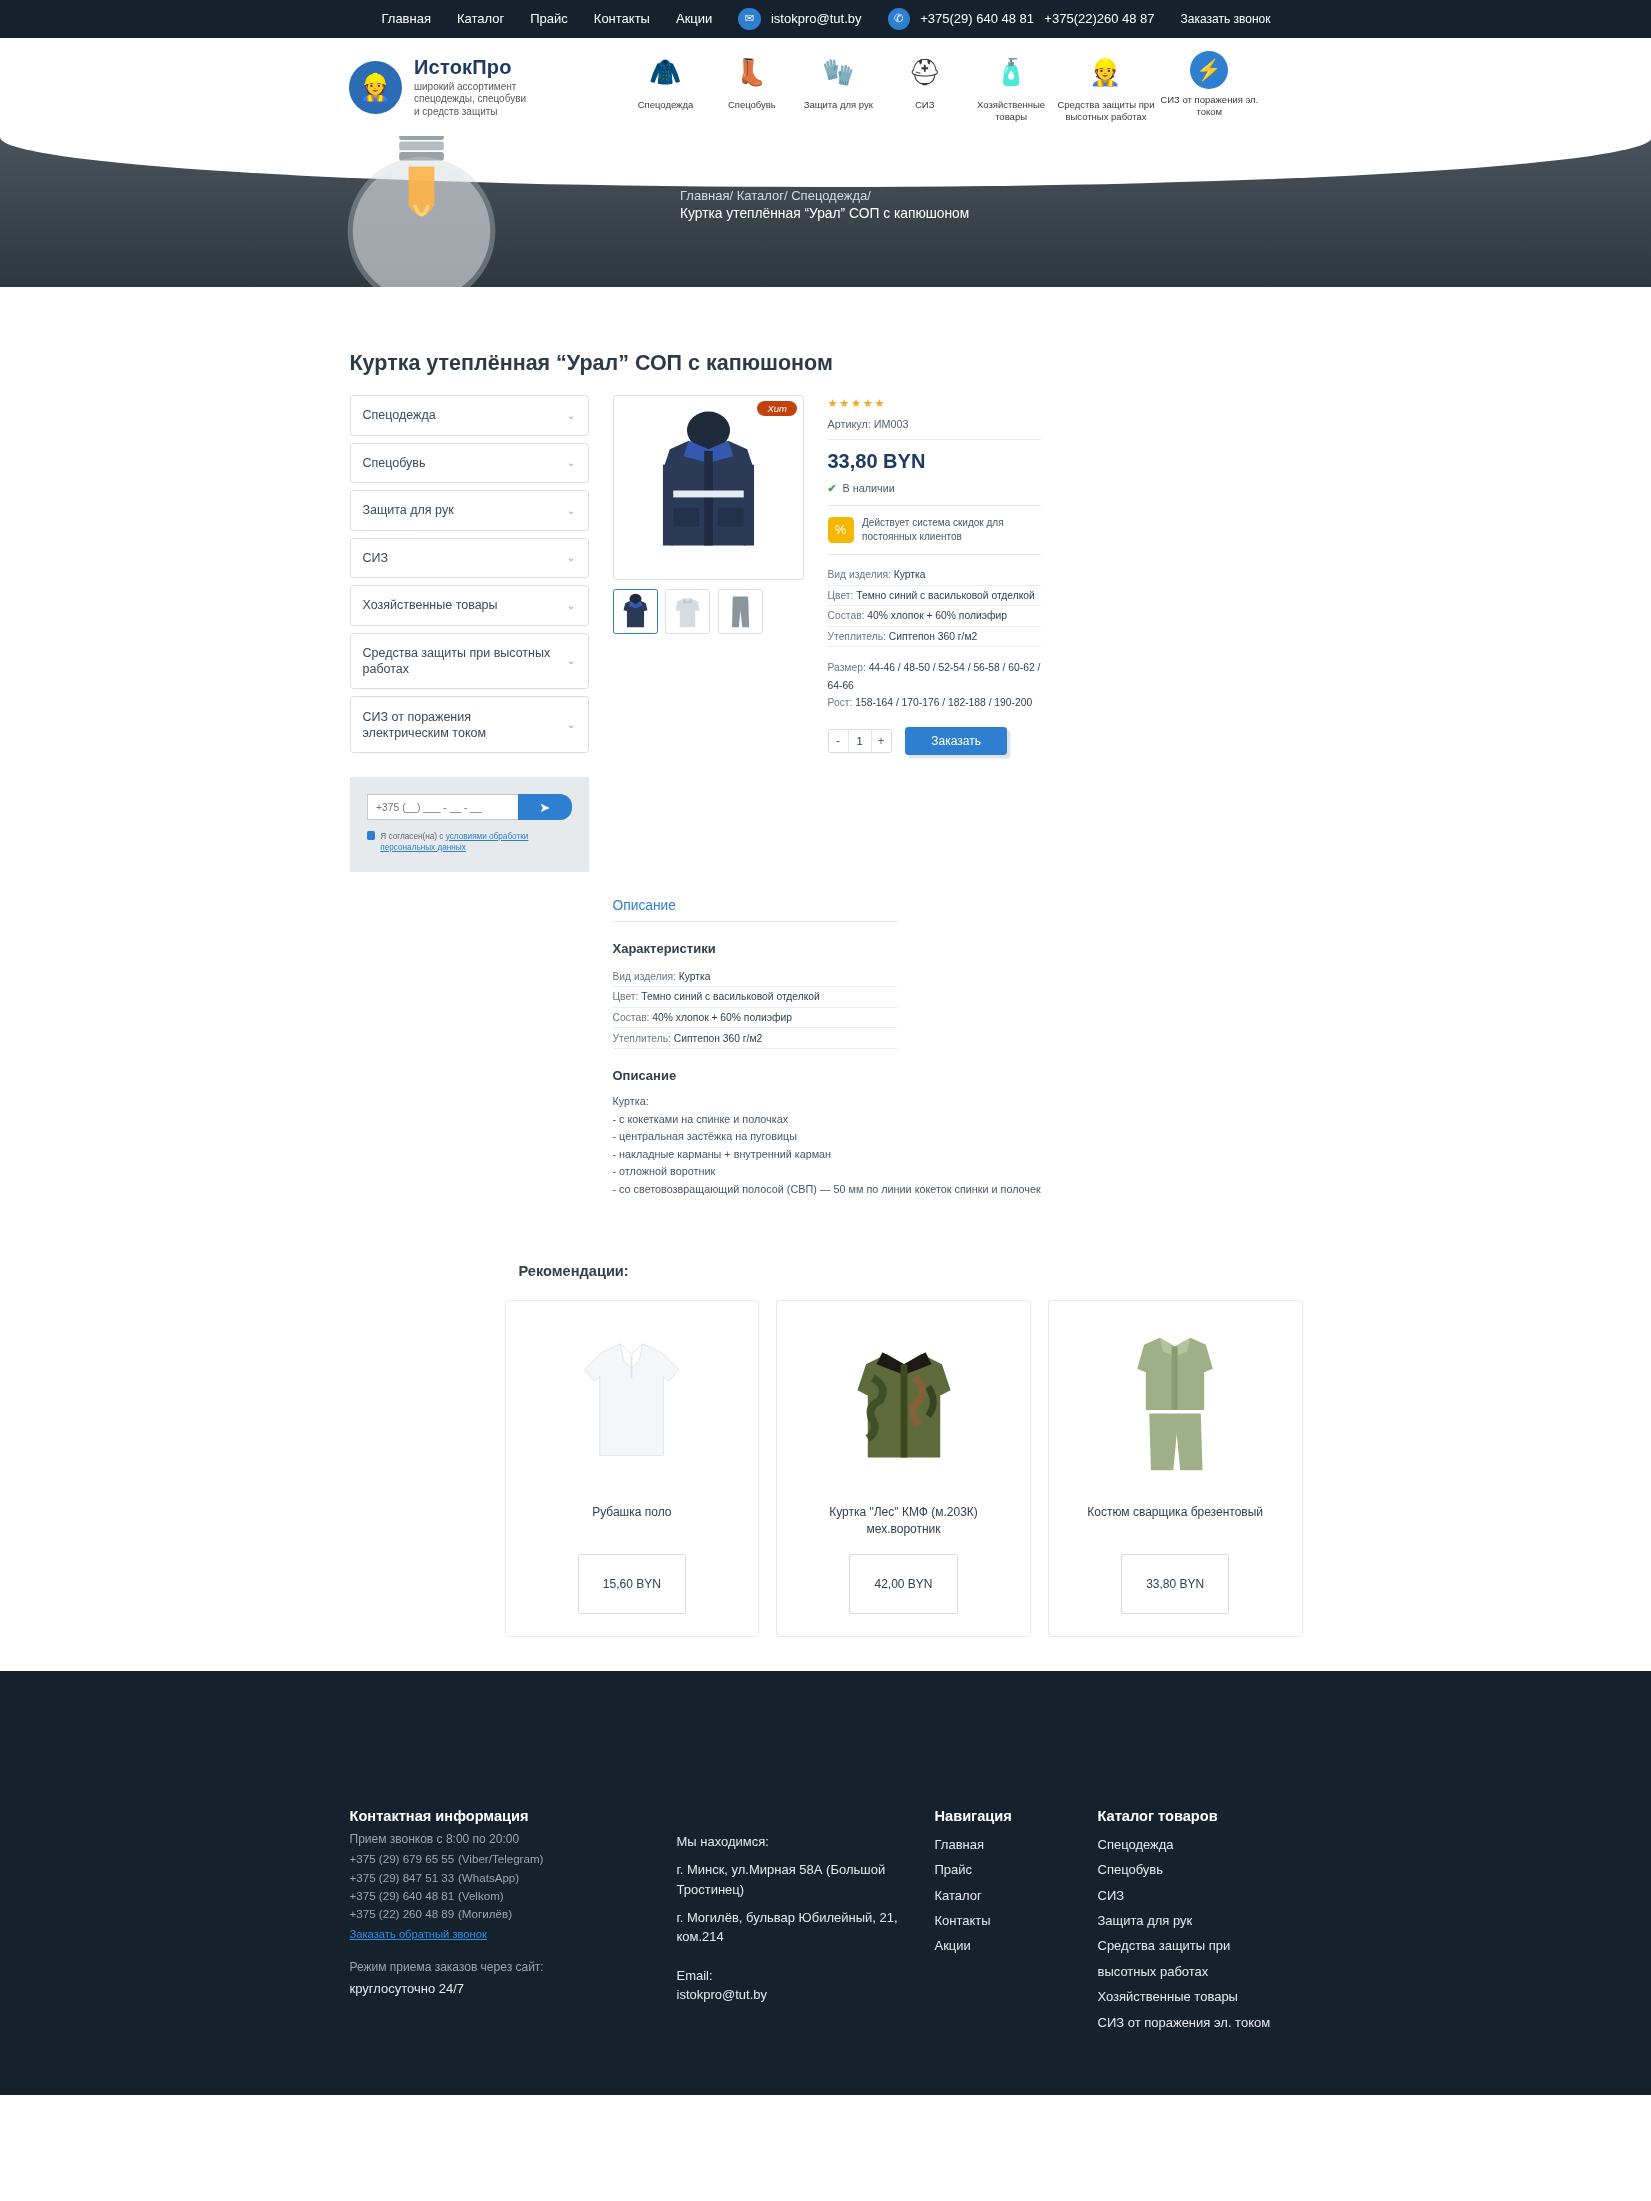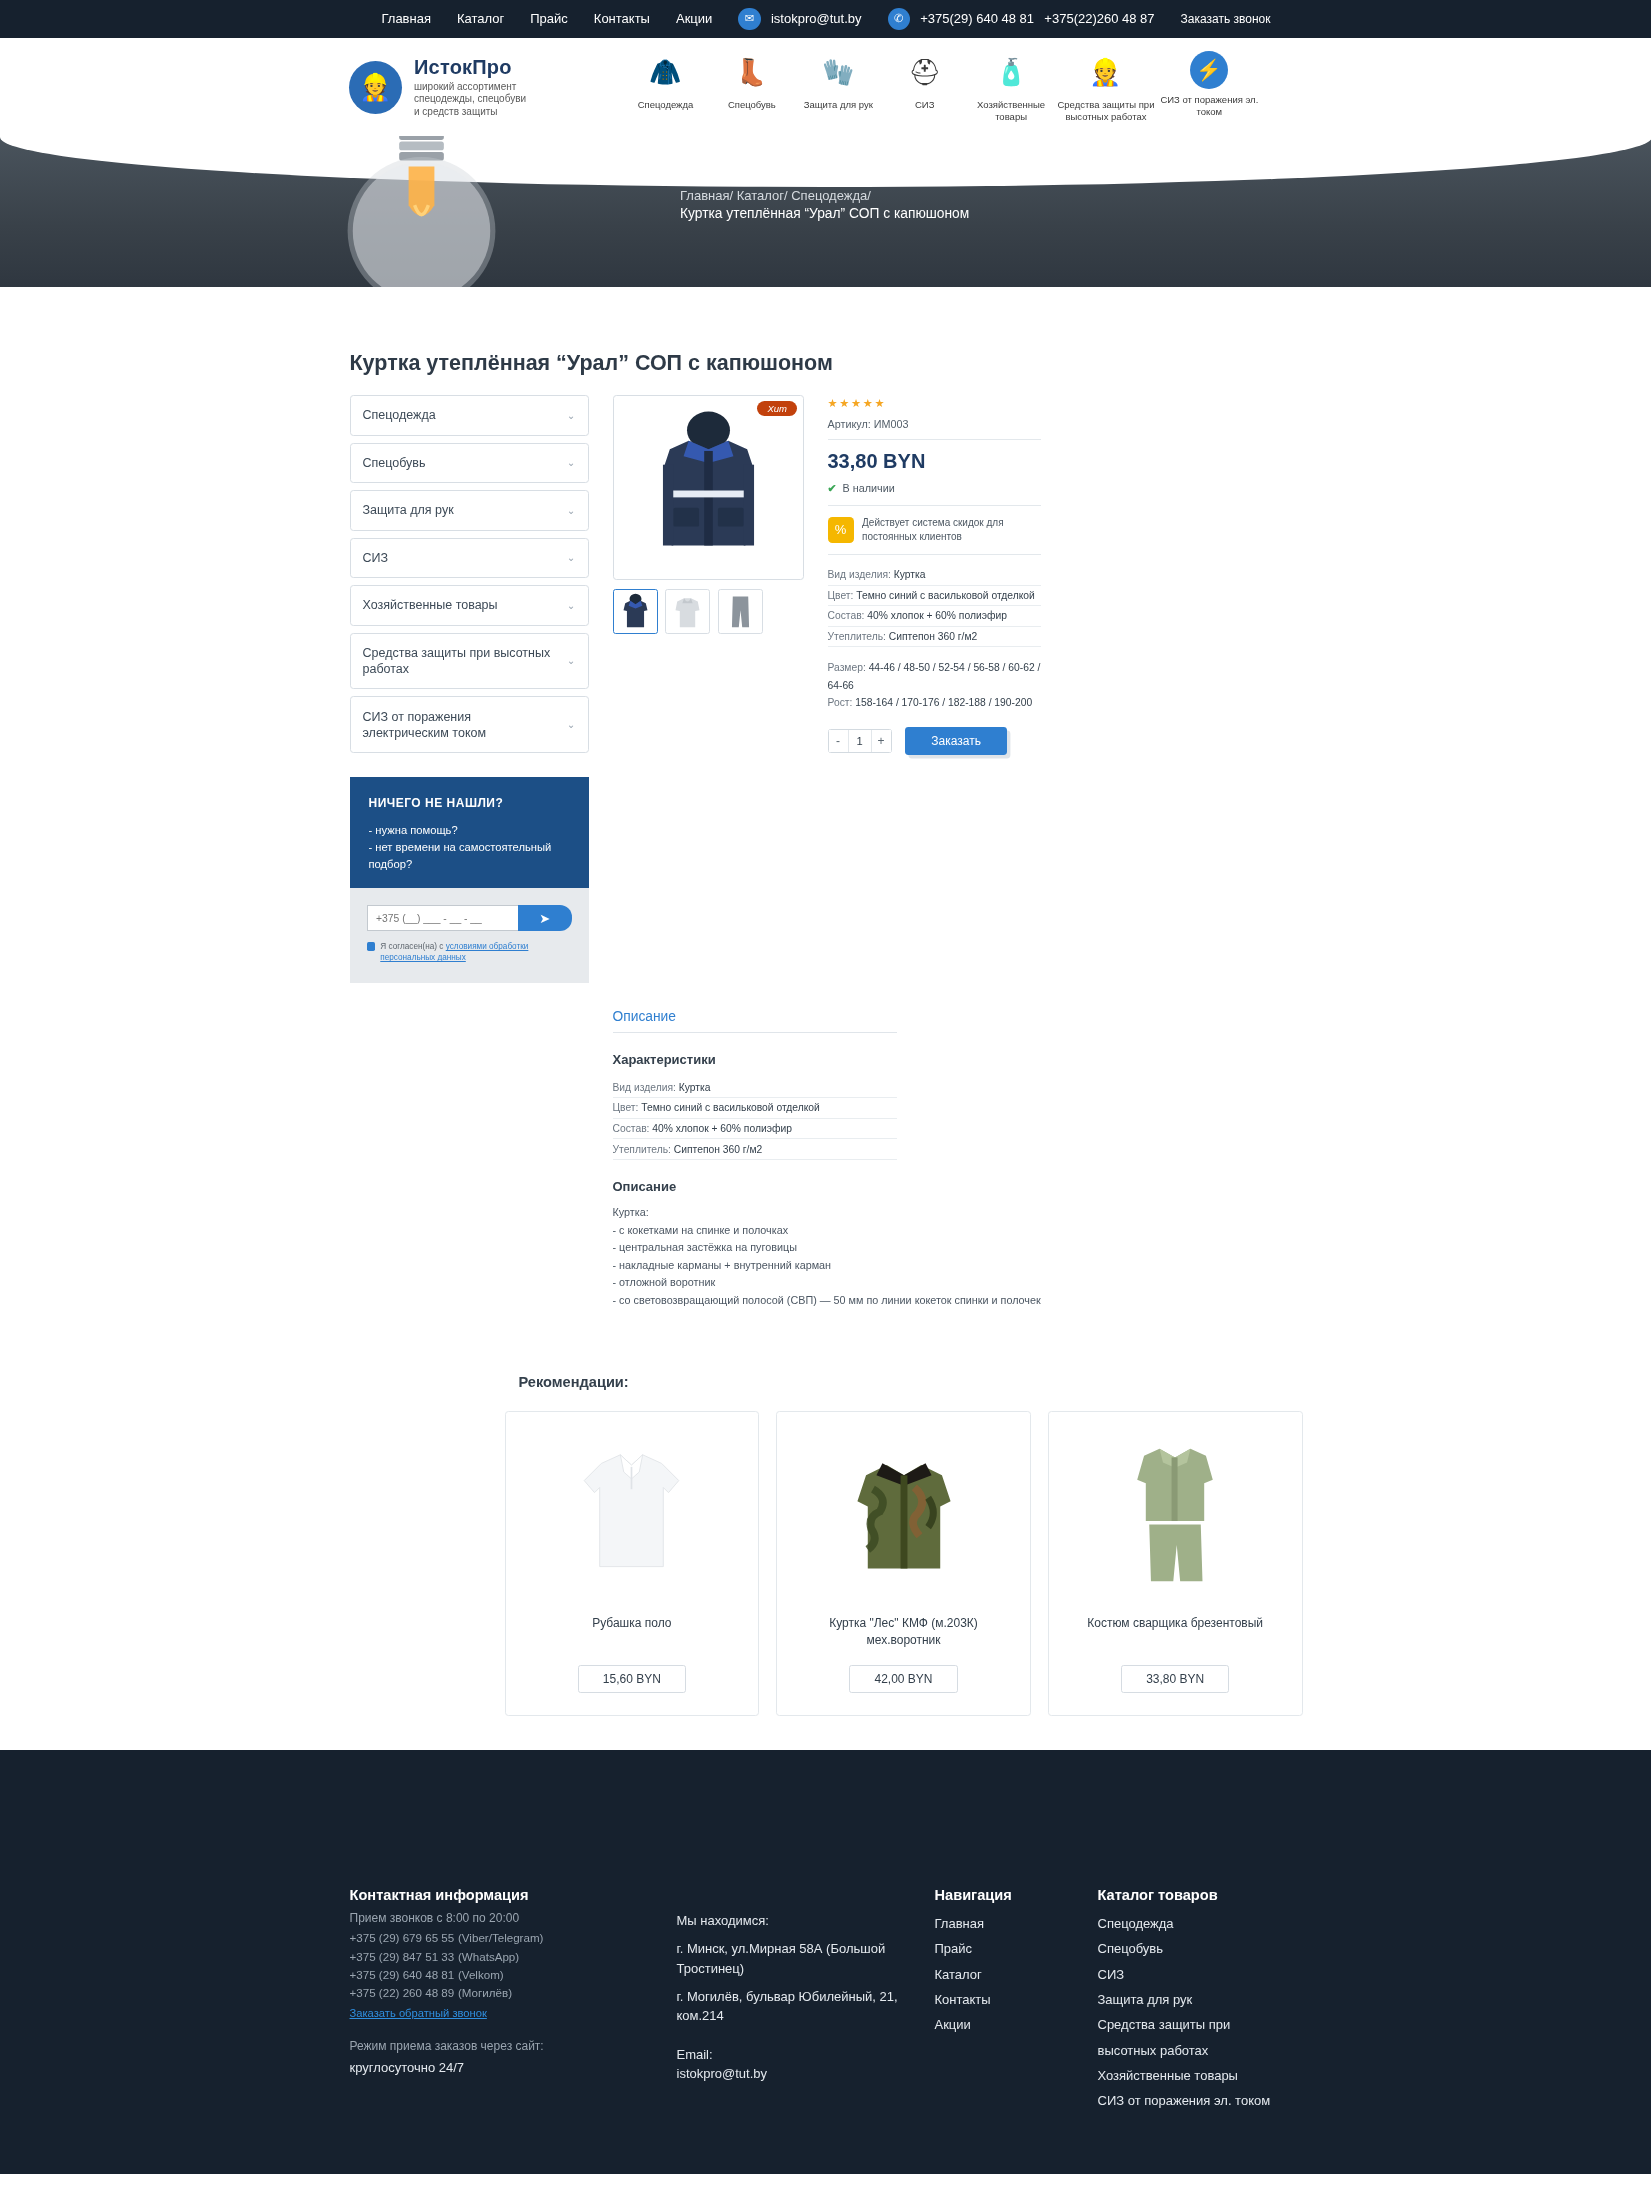--- a/index.html
+++ b/index.html
@@ -186,21 +186,21 @@
   .recs h3 { font-size: 14.6px; color: #34404c; margin-left: 169px; margin-bottom: 20.6px; }
   .rec-row { display: flex; gap: 17px; margin-left: 155px; }
   .rec-card {
     width: 289px; border: 0.9px solid #e3e8ec; border-radius: 3.4px; background: #fff;
     padding: 19px 15.5px 22.4px; text-align: center;
   }
   .rec-img { height: 169px; display: flex; align-items: center; justify-content: center; }
   .rec-name { font-size: 12px; color: #34404c; line-height: 1.4; margin-top: 15.5px; min-height: 34px; }
   .rec-price {
     display: inline-block; margin-top: 15.5px; border: 0.9px solid #d6dce2; border-radius: 2.6px;
-    padding: 6px 24px; font-size: 12px; color: #34404c;
+    padding: 22px 24px; font-size: 12px; color: #34404c;
   }
 
   
   .footer-curve { height: 103px; position: relative; overflow: hidden; margin-top: 34px; background: #fff; }
   .footer-curve .inner {
     position: absolute; bottom: 0; left: -6%; width: 112%; height: 224px;
     background: #16212e; border-radius: 50% 50% 0 0 / 46% 46% 0 0;
   }
   .footer { background: #16212e; color: #d3d9df; padding: 34px 0 60px; }
   .footer-inner { width: 953px; margin: 0 auto; display: flex; gap: 0; }
@@ -340,25 +340,20 @@
         <div class="side-item">
           <span>Средства защиты при высотных работах</span>
           <span class="chev">⌄</span>
         </div>
         <div class="side-item">
           <span>СИЗ от поражения электрическим током</span>
           <span class="chev">⌄</span>
         </div>
 
         <div class="promo">
-          <div class="p1">
-            <h4>НИЧЕГО НЕ НАШЛИ?</h4>
-            <p style="white-space:pre-line;">- нужна помощь?
-- нет времени на самостоятельный подбор?</p>
-          </div>
           <div class="p3">
             <div class="phonerow">
               <input type="text" placeholder="+375 (__) ___ - __ - __" style="">
               <button class="sendbtn">➤</button>
             </div>
             <div class="agree">
               <span class="box"></span>
               <span>
                 <span>Я согласен(на) с</span>
                 <a href="#">условиями обработки персональных данных</a>

